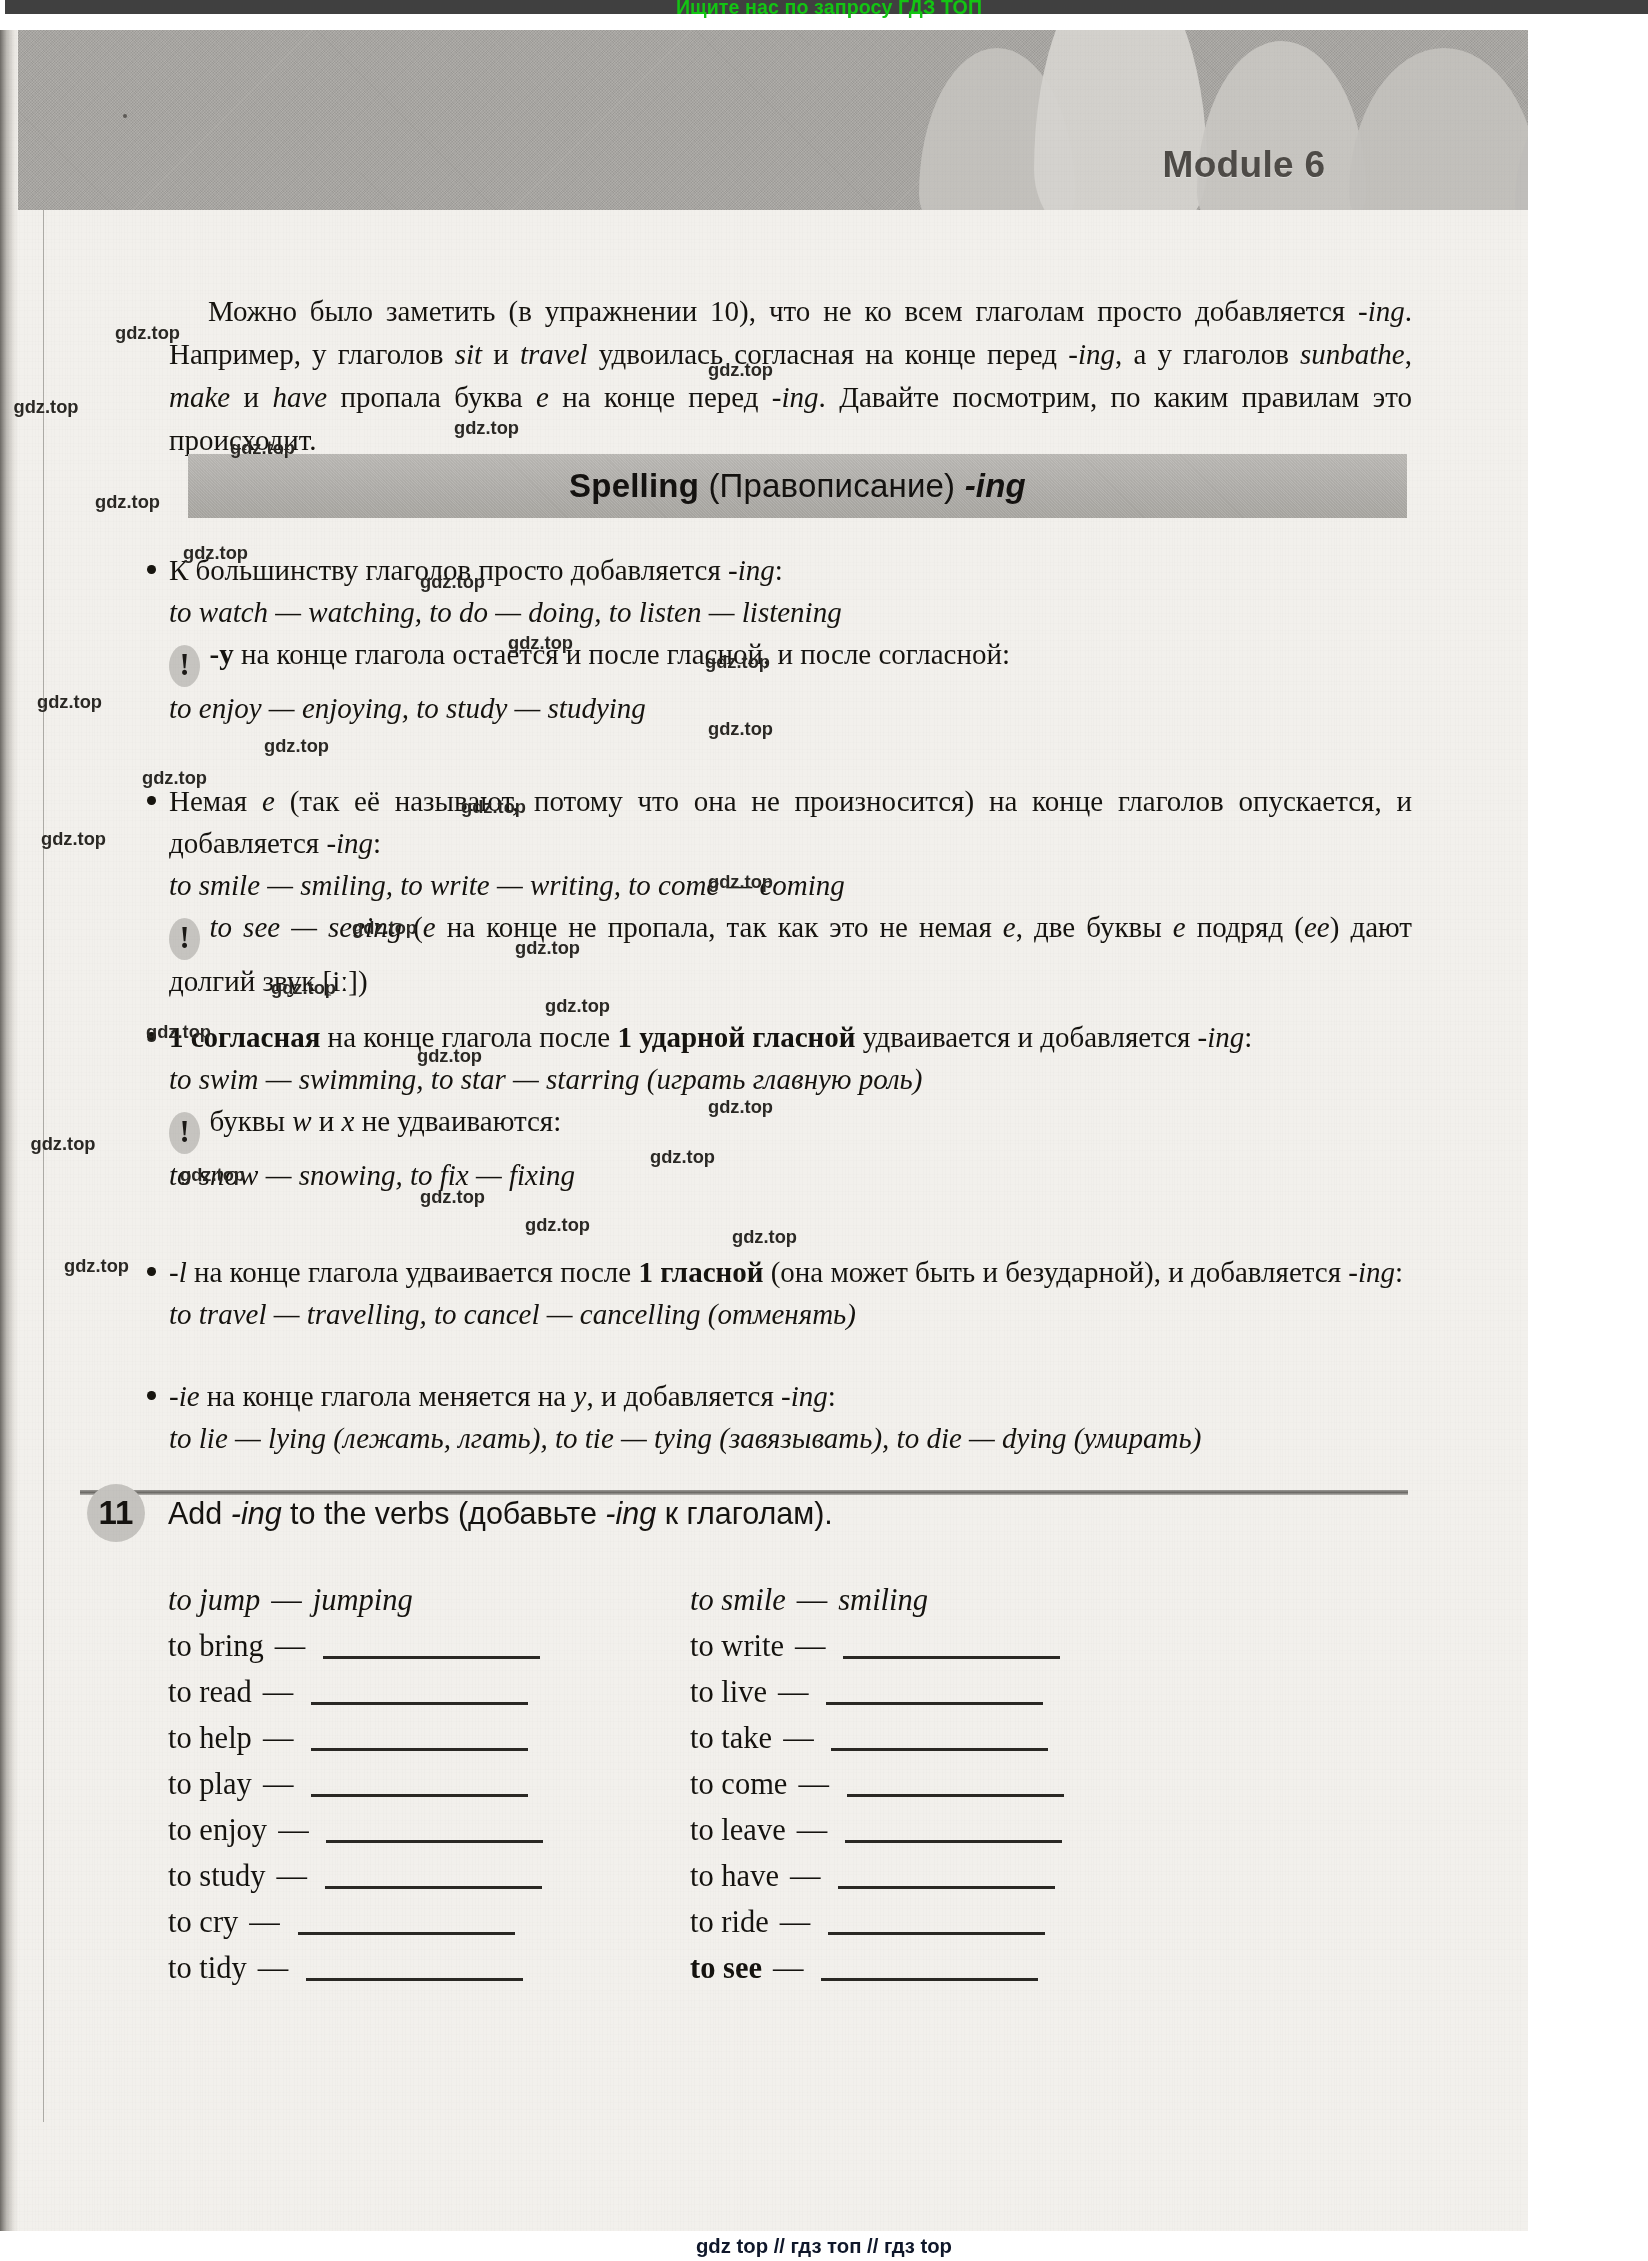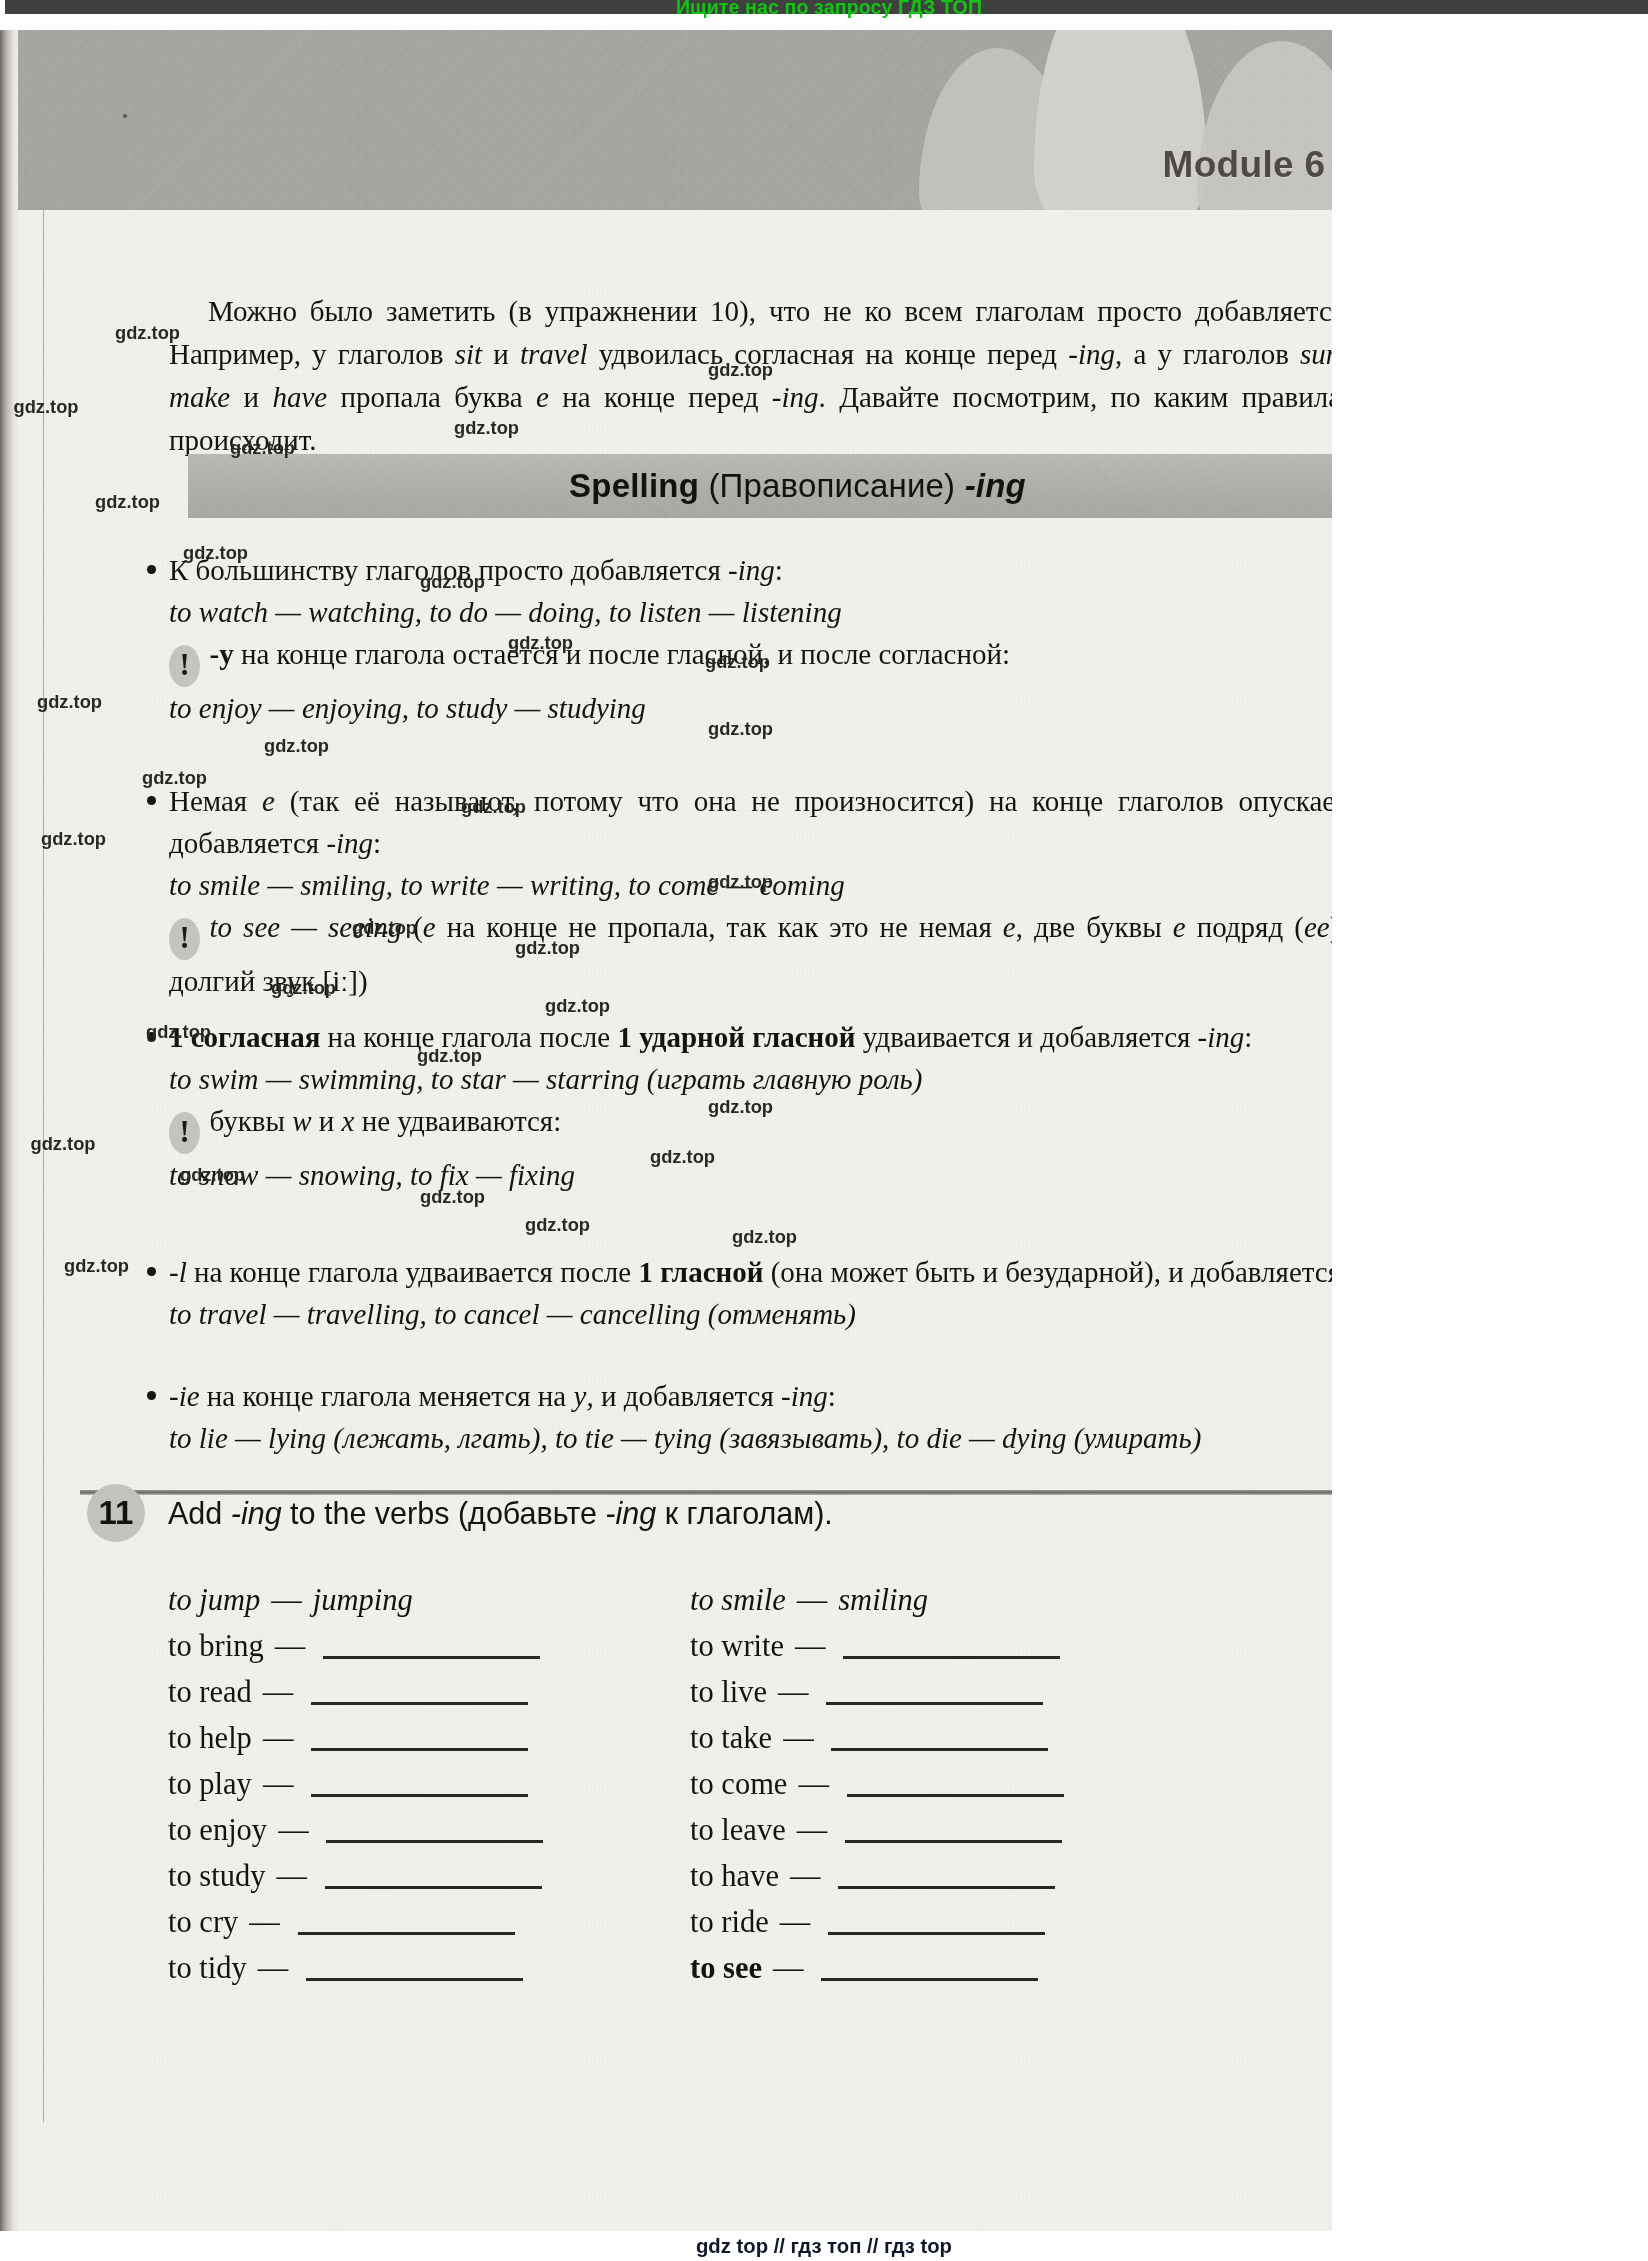--- a/index.html
+++ b/index.html
@@ -17,21 +17,21 @@
     background:#404040;display:flex;align-items:center;justify-content:center;
   }
   .topbar-text{
     font-family:"Liberation Sans", sans-serif;
     font-size:19.6px;font-weight:700;color:#13c413;letter-spacing:0.1px;
     white-space:nowrap;
   }
 
   
   .page{
-    position:absolute;left:0;top:30px;width:1332px;height:2202px;
+    position:absolute;left:0;top:30px;width:1528px;height:2202px;
     background:#f2f0ec;
     overflow:hidden;
   }
   
   .page::after{
     content:"";position:absolute;inset:0;pointer-events:none;
     background:
       repeating-linear-gradient(90deg,rgba(0,0,0,.012) 0 0.7px,transparent 0.7px 2.7px),
       repeating-linear-gradient(0deg,rgba(0,0,0,.008) 0 0.7px,transparent 0.7px 3.4px);
   }

